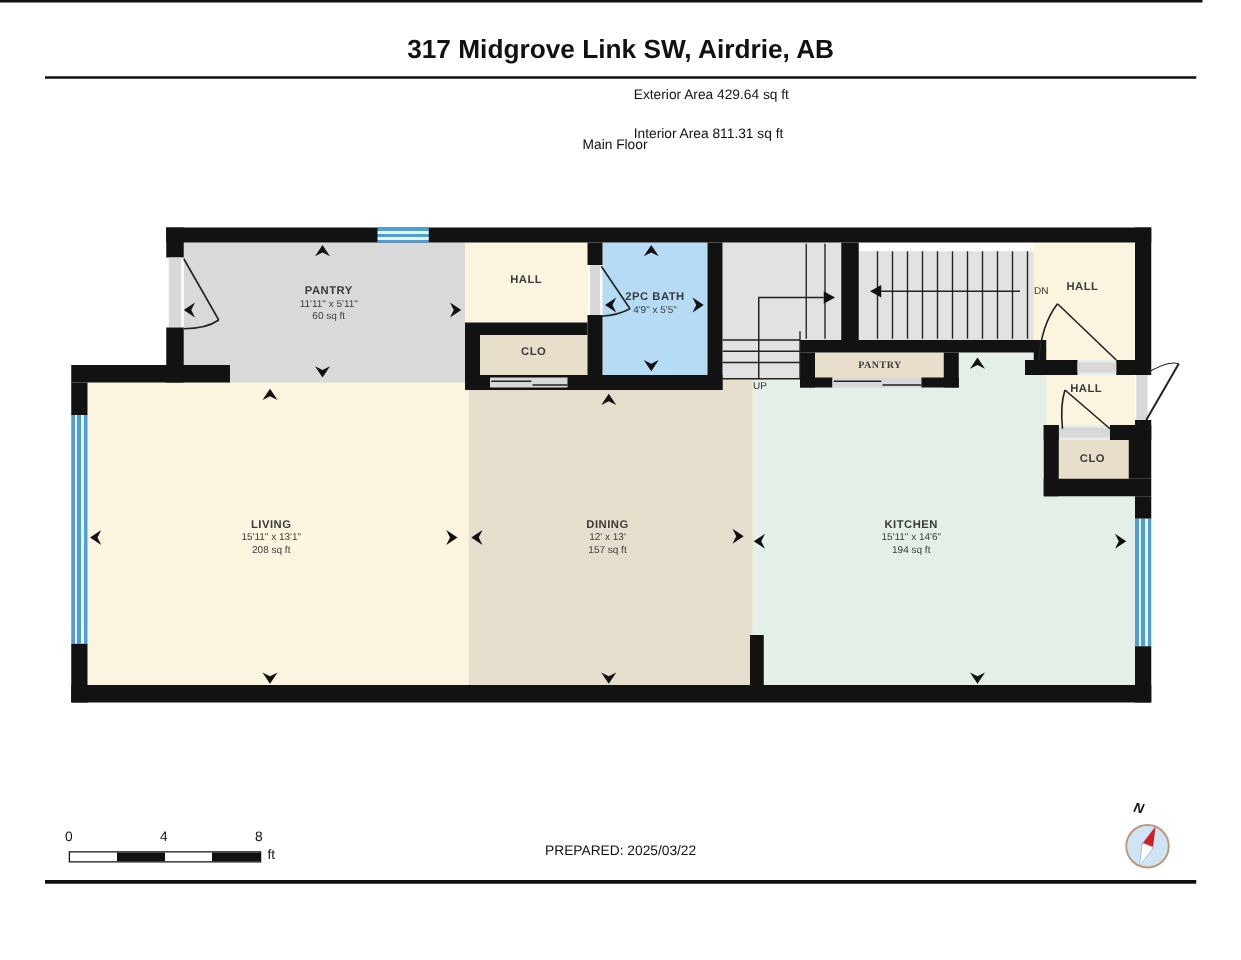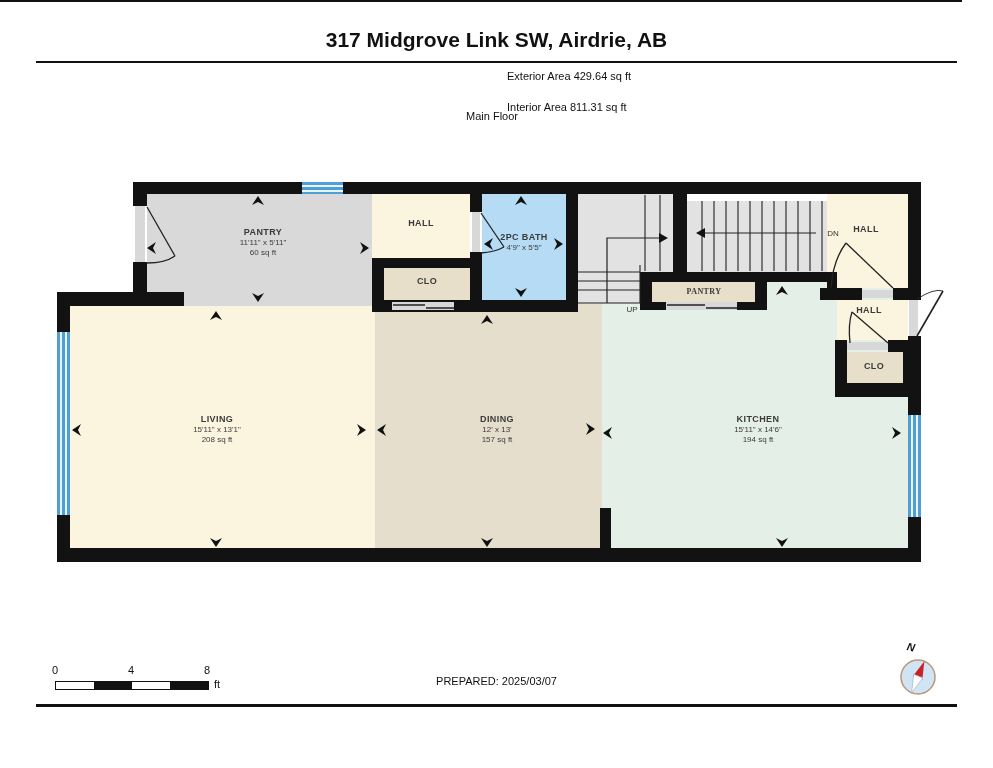--- a/index.html
+++ b/index.html
@@ -184,41 +184,41 @@
     <div class="nm">HALL</div>
   </div>
   <div class="room-label" style="left:874px;top:367px;">
     <div class="nm">CLO</div>
   </div>
   <div class="room-label" style="left:217px;top:430px;">
     <div class="nm">LIVING</div>
     <div class="dm">15'11" x 13'1"</div>
     <div class="dm">208 sq ft</div>
   </div>
-  <div class="room-label" style="left:486px;top:430px;margin-left:11px;">
+  <div class="room-label" style="left:486px;top:430px;">
     <div class="nm">DINING</div>
     <div class="dm">12' x 13'</div>
     <div class="dm">157 sq ft</div>
   </div>
-  <div class="room-label" style="left:758px;top:430px;">
+  <div class="room-label" style="left:729px;top:430px;">
     <div class="nm">KITCHEN</div>
     <div class="dm">15'11" x 14'6"</div>
     <div class="dm">194 sq ft</div>
   </div>
-  <div class="tiny-label" style="left:632px;top:309px;">UP</div>
+  <div class="tiny-label" style="left:608px;top:309px;">UP</div>
   <div class="tiny-label" style="left:833px;top:233px;">DN</div>
 
   <div class="scale-num" style="left:55px;top:664px;">0</div>
   <div class="scale-num" style="left:131px;top:664px;">4</div>
   <div class="scale-num" style="left:207px;top:664px;">8</div>
   <div class="abs" style="left:55px;top:681px;width:152px;height:7px;border:1px solid #111;
        background:linear-gradient(90deg,#fff 0 38px,#111 38px 76px,#fff 76px 114px,#111 114px 152px);"></div>
   <div class="scale-ft" style="left:214px;top:678px;">ft</div>
 
-  <div class="prepared">PREPARED: 2025/03/07</div>
+  <div class="prepared">PREPARED: 2025/03/22</div>
 
   <div class="north">N</div>
   <svg class="abs" style="left:896px;top:655px;" width="44" height="44" viewBox="0 0 44 44">
     <circle cx="22" cy="22" r="17" fill="#cfe4f4" stroke="#bf9678" stroke-width="1.5"></circle>
     <g transform="rotate(22 22 22)">
       <polygon points="22,5 17,23 27,23" fill="#cc2027"></polygon>
       <polygon points="22,39 17,21 27,21" fill="#ffffff" stroke="#9fb3c2" stroke-width="0.6"></polygon>
     </g>
   </svg>
 

